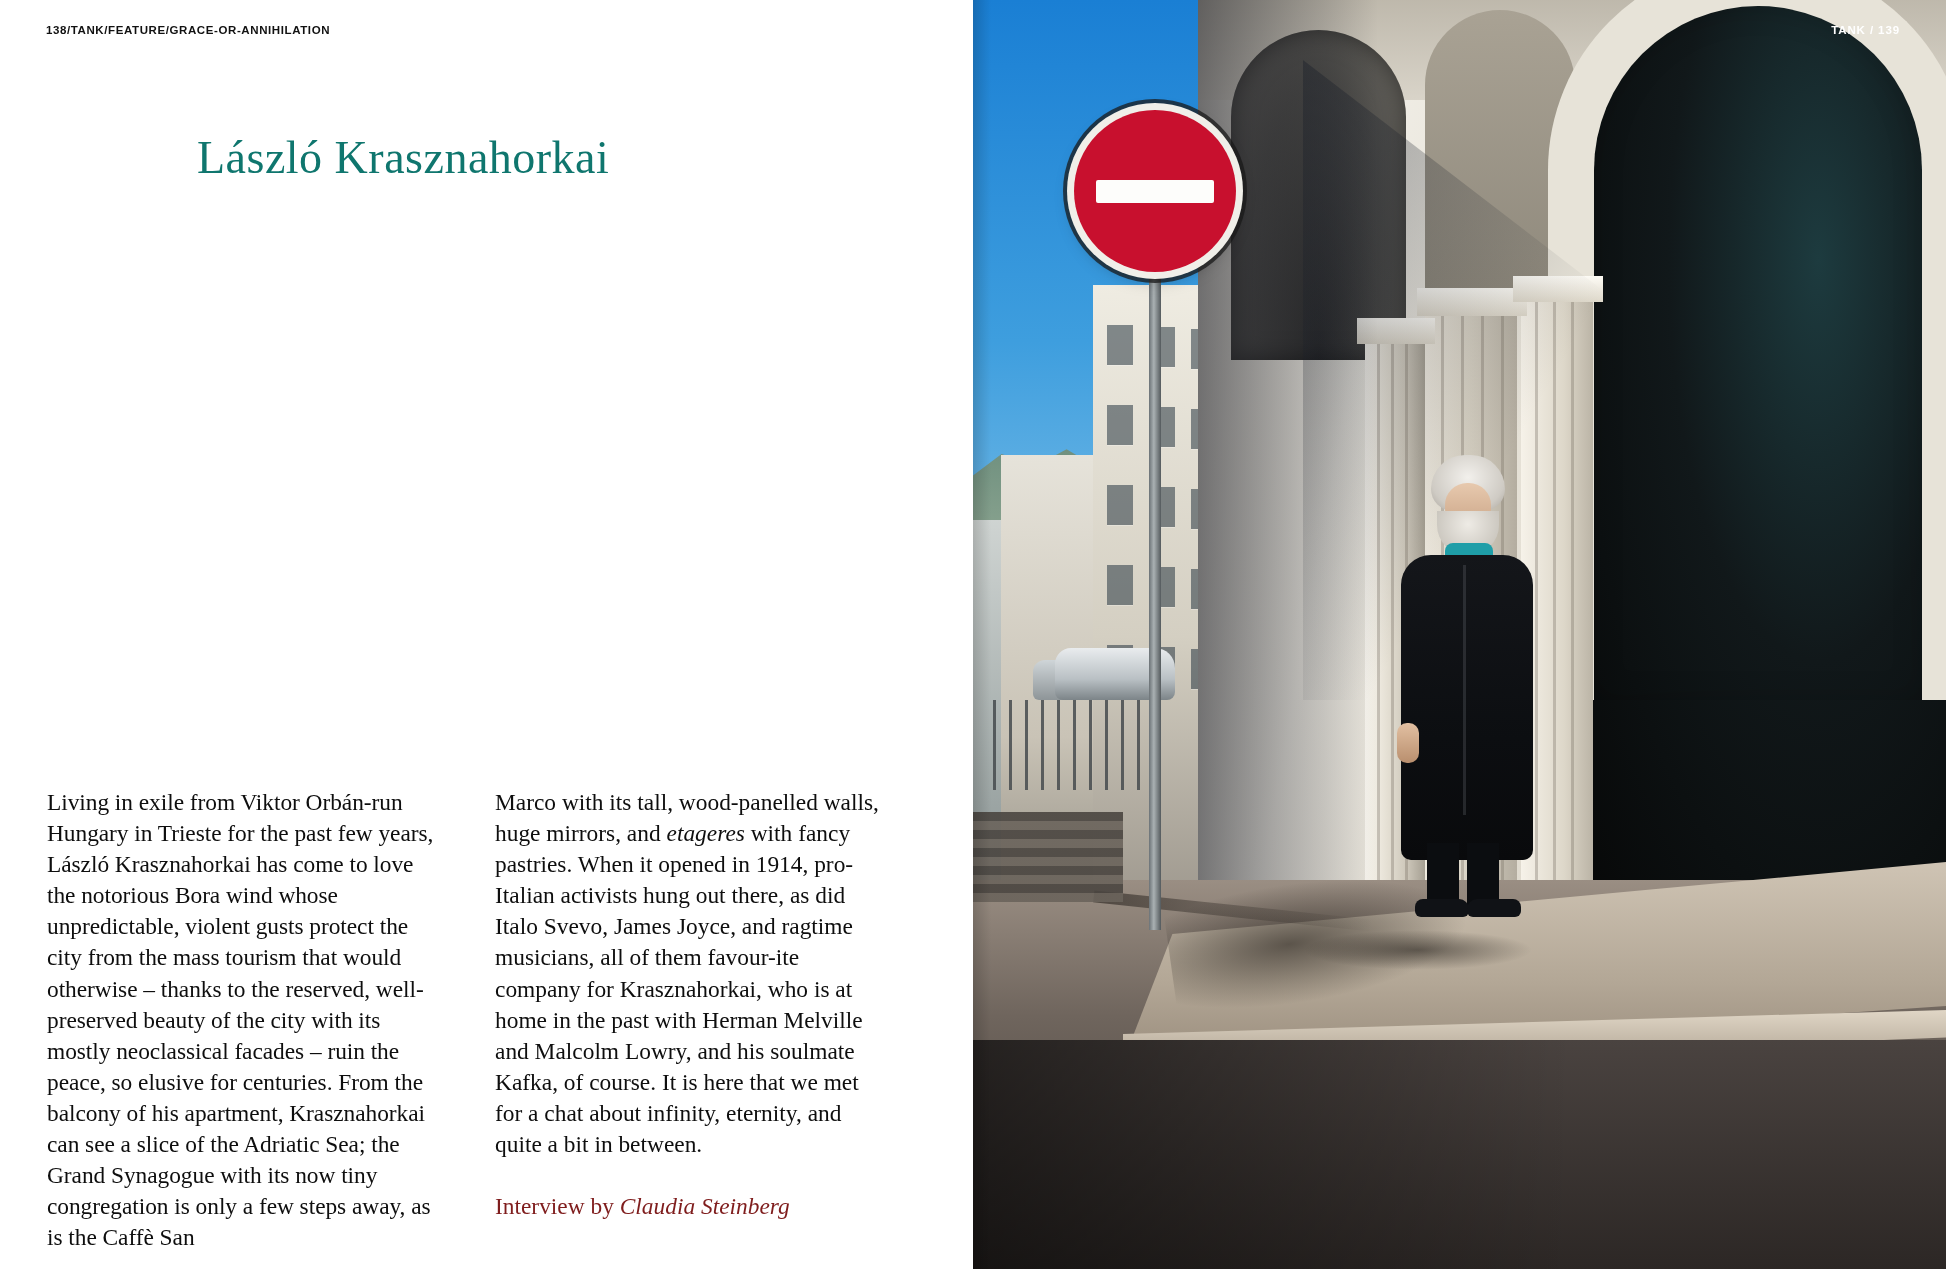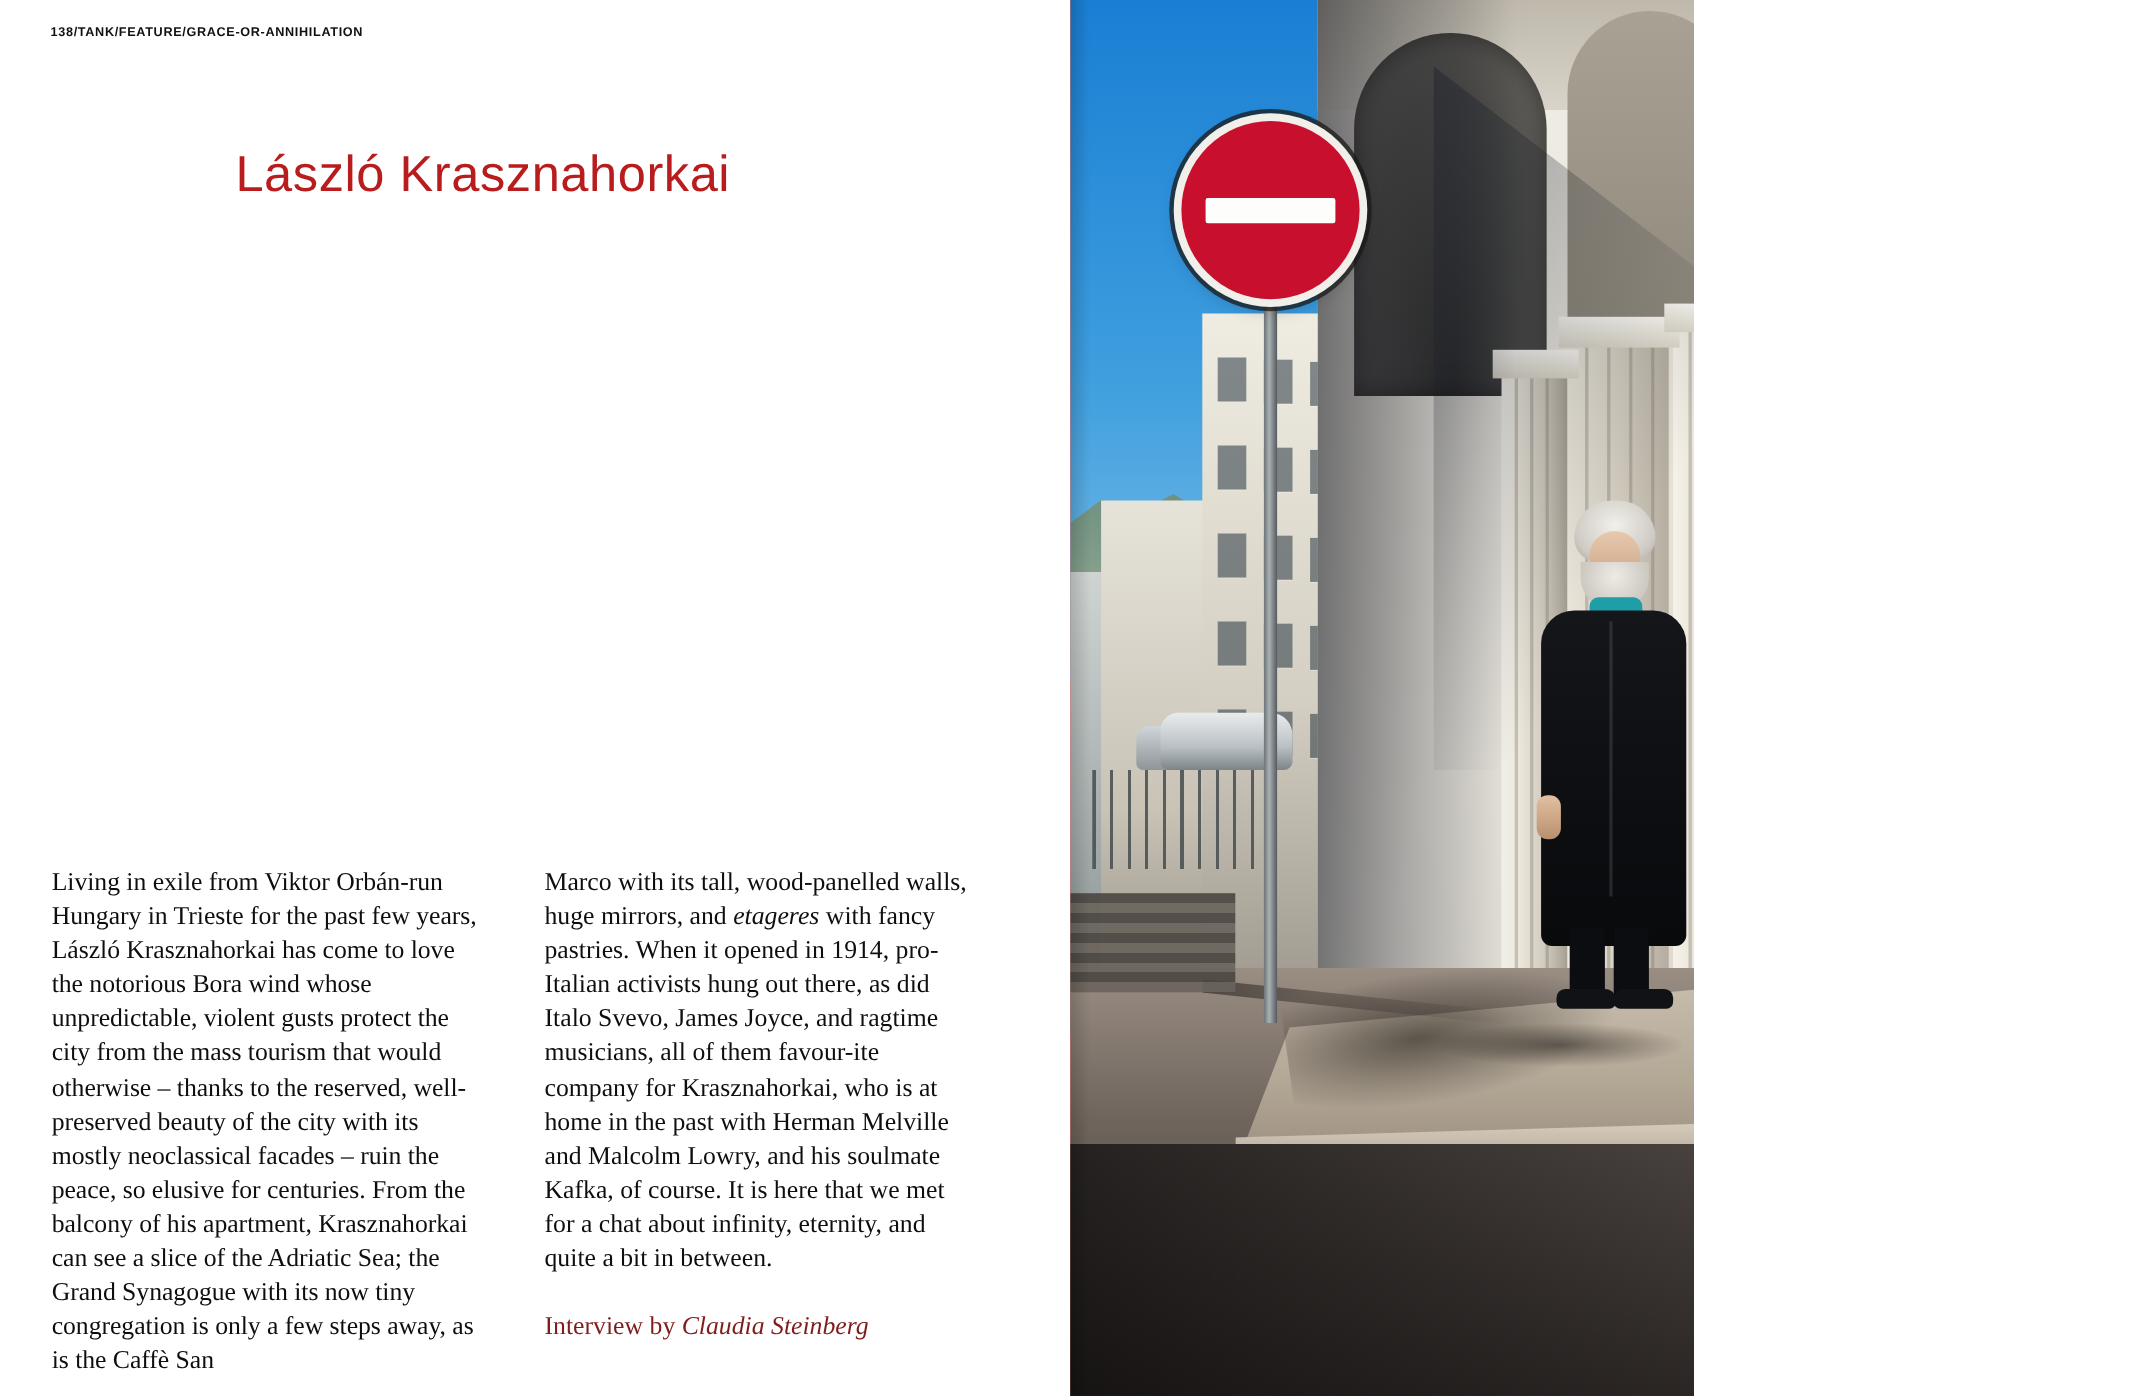--- a/index.html
+++ b/index.html
@@ -2,21 +2,21 @@
 <html><head>
 <meta charset="utf-8">
 <style>
   html, body {
     margin: 0;
     padding: 0;
     background: #ffffff;
   }
   .spread {
     position: relative;
-    width: 1540px;
+    width: 1946px;
     height: 1269px;
     background: #ffffff;
     overflow: hidden;
     font-family: "Liberation Serif", serif;
   }
 
   
   .page-left {
     position: absolute;
     left: 0; top: 0;
@@ -28,26 +28,26 @@
     left: 46px; top: 24px;
     font-family: "Liberation Sans", sans-serif;
     font-weight: bold;
     font-size: 11.5px;
     letter-spacing: 0.6px;
     color: #111;
     white-space: nowrap;
   }
   .headline {
     position: absolute;
-    left: 214px; top: 100px;
-    font-family: Liberation Sans, sans-serif;
+    left: 197px; top: 100px;
+    font-family: Liberation Serif, serif;
     font-weight: 300;
     font-size: 46px;
     letter-spacing: 0.5px;
-    color: #b91c1c;
+    color: #0f766e;
     white-space: nowrap;
   }
   .columns {
     position: absolute;
     left: 47px;
     top: 787px;
     width: 870px;
     display: flex;
     gap: 53px;
   }

